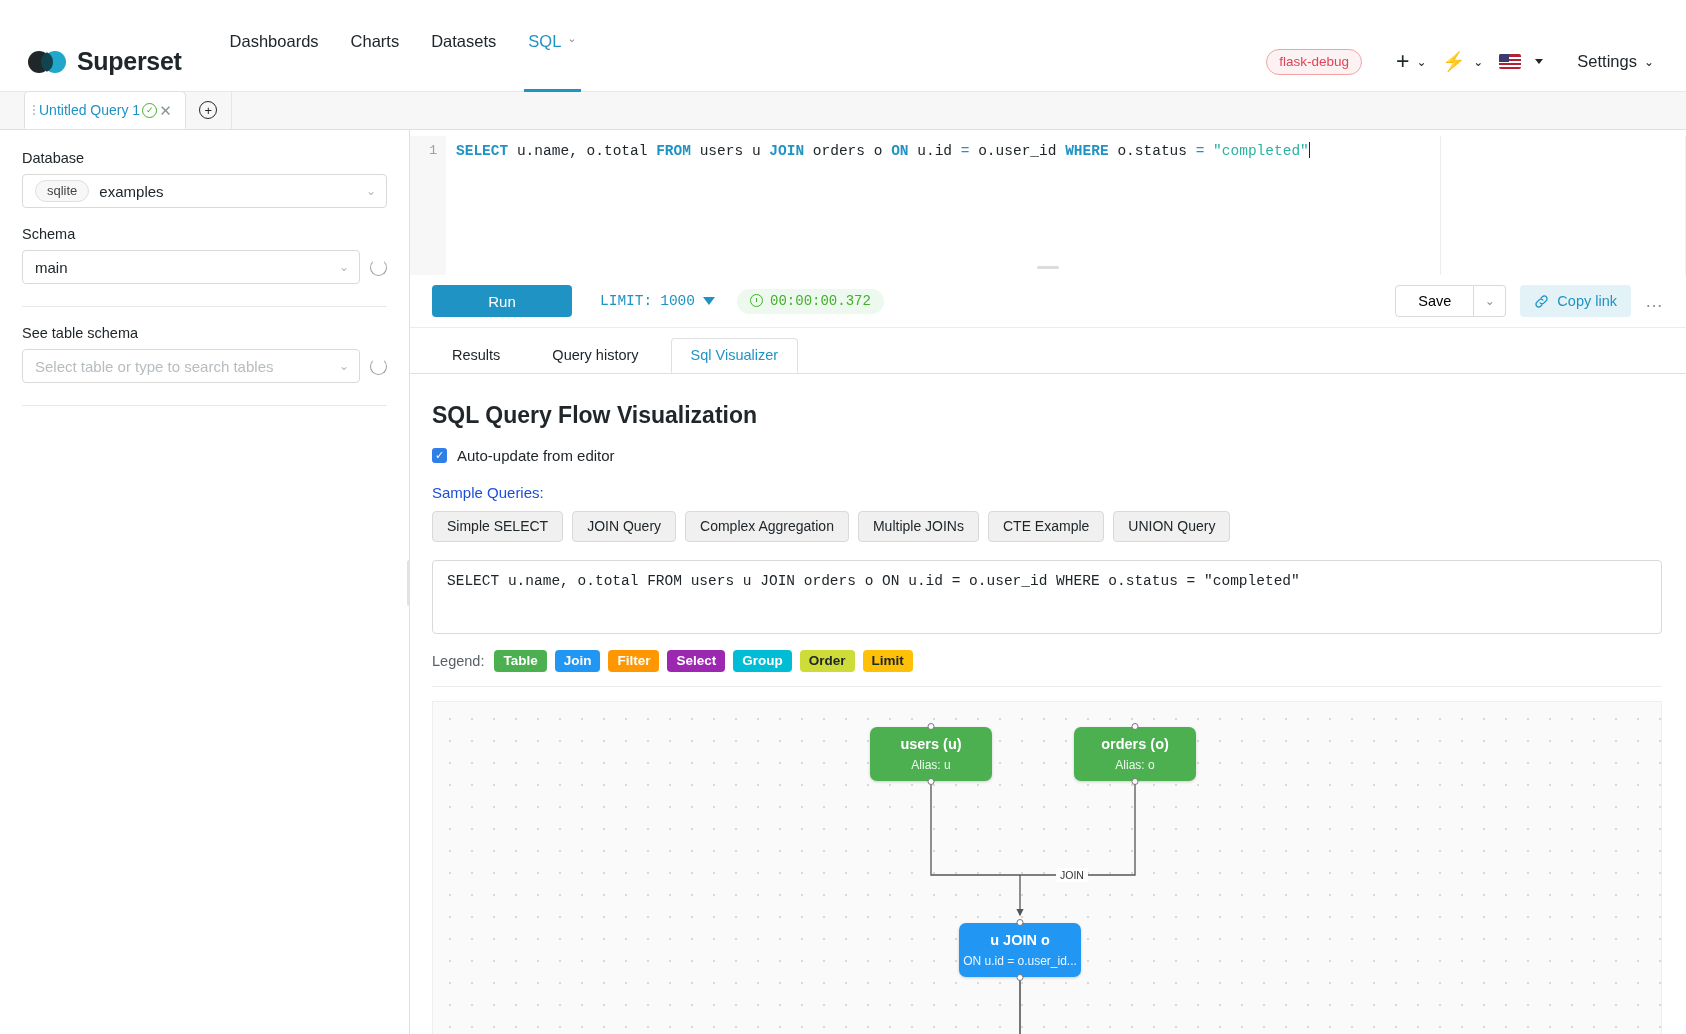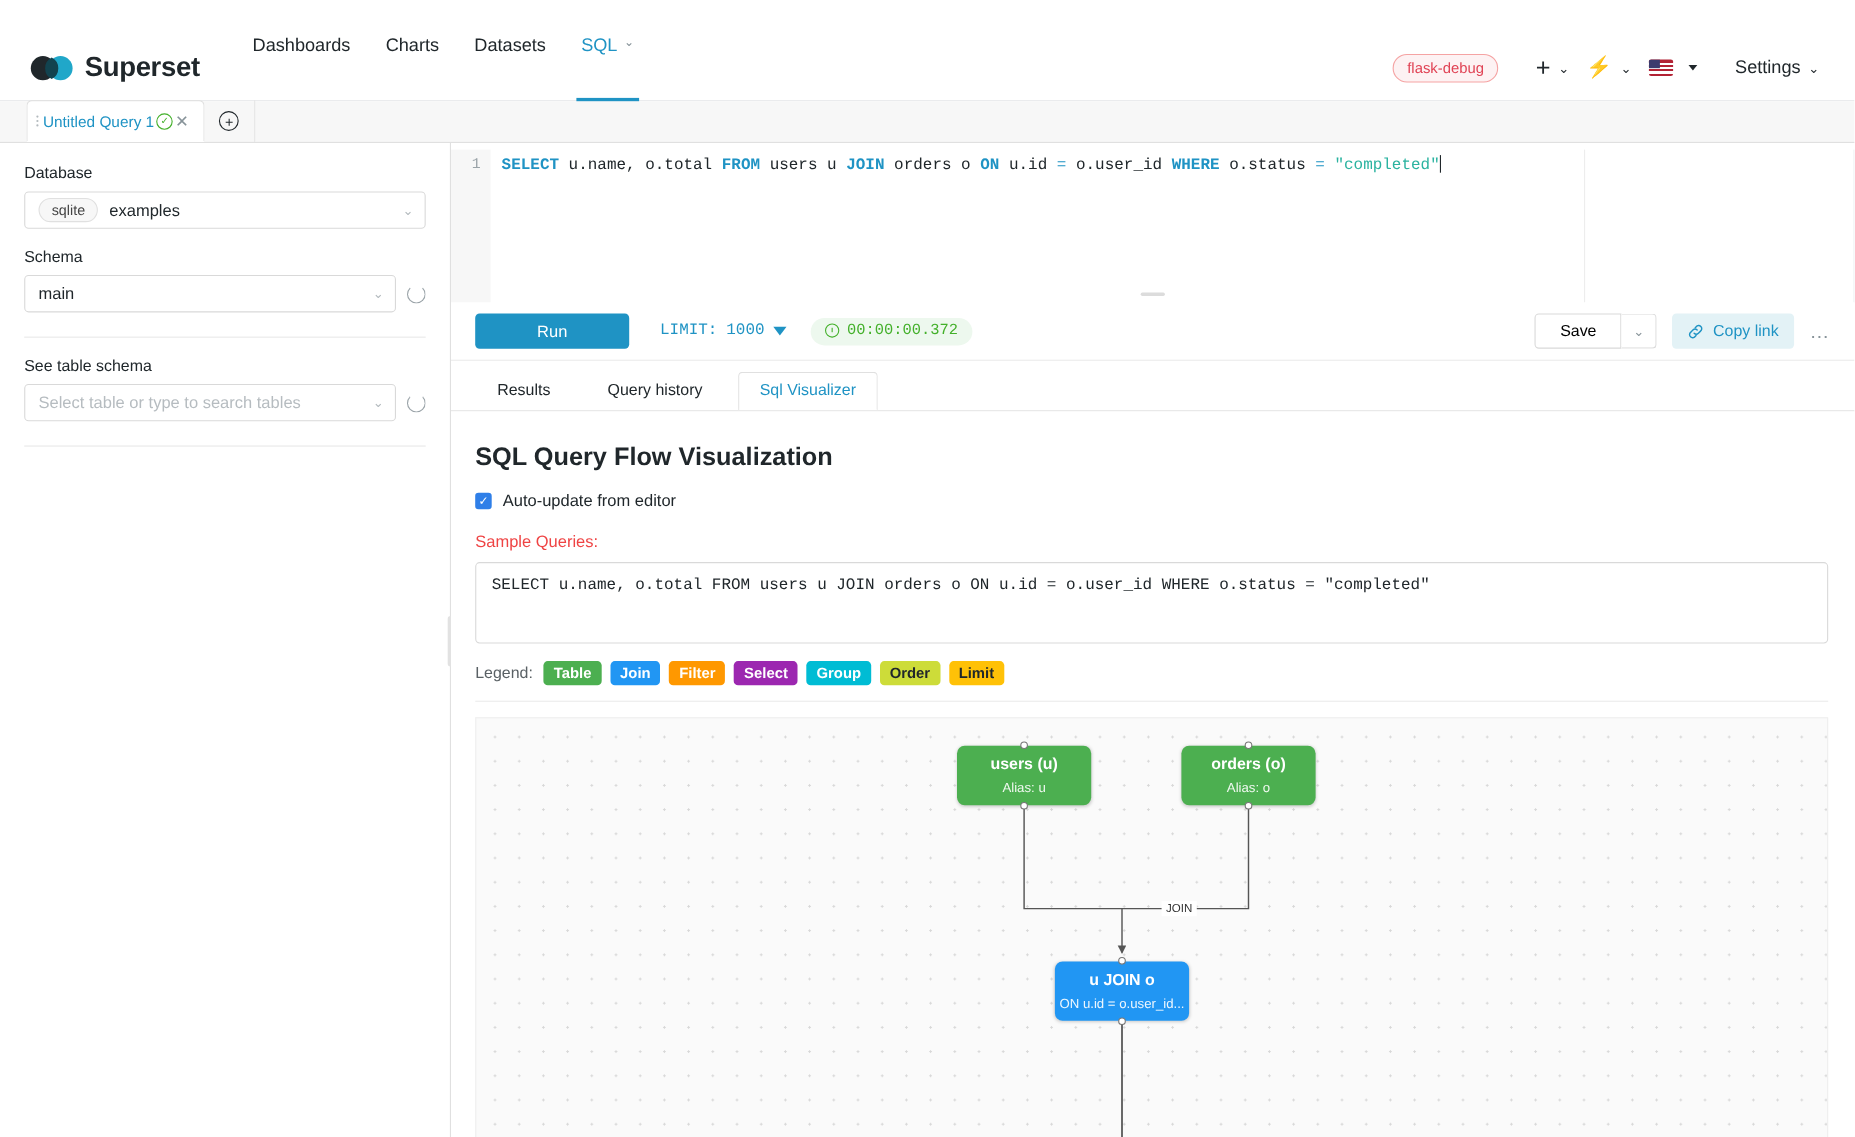--- a/index.html
+++ b/index.html
@@ -155,21 +155,21 @@
   }
   .res-tab.active { color: #1f93c4; border-color: #e0e0e0; border-bottom-color: #fff; background: #fff; margin-bottom: -1px; }
 
   
   .viz { flex: 1 1 auto; overflow: hidden; padding: 28px 24px 0 22px; background: #fff; position: relative; }
   .viz-title { font-size: 23px; font-weight: bold; color: #20272b; margin-bottom: 18px; }
   .auto-row { display: flex; align-items: center; gap: 10px; margin-bottom: 20px; }
   .cb { width: 15px; height: 15px; background: #2f7fe8; border-radius: 3px; display: inline-flex;
         align-items: center; justify-content: center; color: #fff; font-size: 11px; cursor: pointer; }
   .auto-label { font-size: 15px; color: #20272b; }
-  .samples-label { font-size: 15px; color: #ef4444; margin-bottom: 10px; }
+  .samples-label { font-size: 15px; color: #1d4ed8; margin-bottom: 10px; }
   .samples { display: flex; gap: 9px; margin-bottom: 18px; flex-wrap: wrap; }
   .sample-btn {
     background: #f0f0f0; border: 1px solid #d9d9d9; border-radius: 4px;
     font-size: 14px; padding: 6px 14px 7px; cursor: pointer; color: #20272b;
     font-family: "Liberation Sans", sans-serif;
   }
   .sql-area {
     width: 100%; height: 74px; border: 1px solid #d9d9d9; border-radius: 4px;
     resize: none; padding: 12px 14px; font-family: "Liberation Mono", monospace;
     font-size: 14.5px; color: #20272b; background: #fff; display: block;
@@ -352,20 +352,28 @@
 
       <div class="viz">
         <div class="viz-title">SQL Query Flow Visualization</div>
 
         <div class="auto-row">
           <span class="cb">✓</span>
           <span class="auto-label">Auto-update from editor</span>
         </div>
 
         <div class="samples-label">Sample Queries:</div>
+        <div class="samples">
+          <button class="sample-btn">Simple SELECT</button>
+          <button class="sample-btn">JOIN Query</button>
+          <button class="sample-btn">Complex Aggregation</button>
+          <button class="sample-btn">Multiple JOINs</button>
+          <button class="sample-btn">CTE Example</button>
+          <button class="sample-btn">UNION Query</button>
+        </div>
 
         <textarea class="sql-area" style="">SELECT u.name, o.total FROM users u JOIN orders o ON u.id = o.user_id WHERE o.status = "completed"</textarea>
 
         <div class="legend-row">
           <span class="legend-label">Legend:</span>
           <span class="chip" style="background: rgb(76, 175, 80);">Table</span>
           <span class="chip" style="background: rgb(33, 150, 243);">Join</span>
           <span class="chip" style="background: rgb(255, 152, 0);">Filter</span>
           <span class="chip" style="background: rgb(156, 39, 176);">Select</span>
           <span class="chip" style="background: rgb(0, 188, 212);">Group</span>

